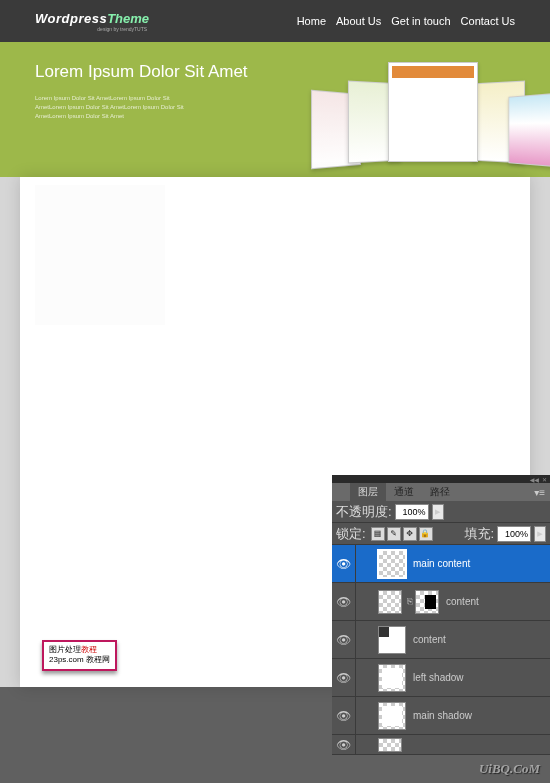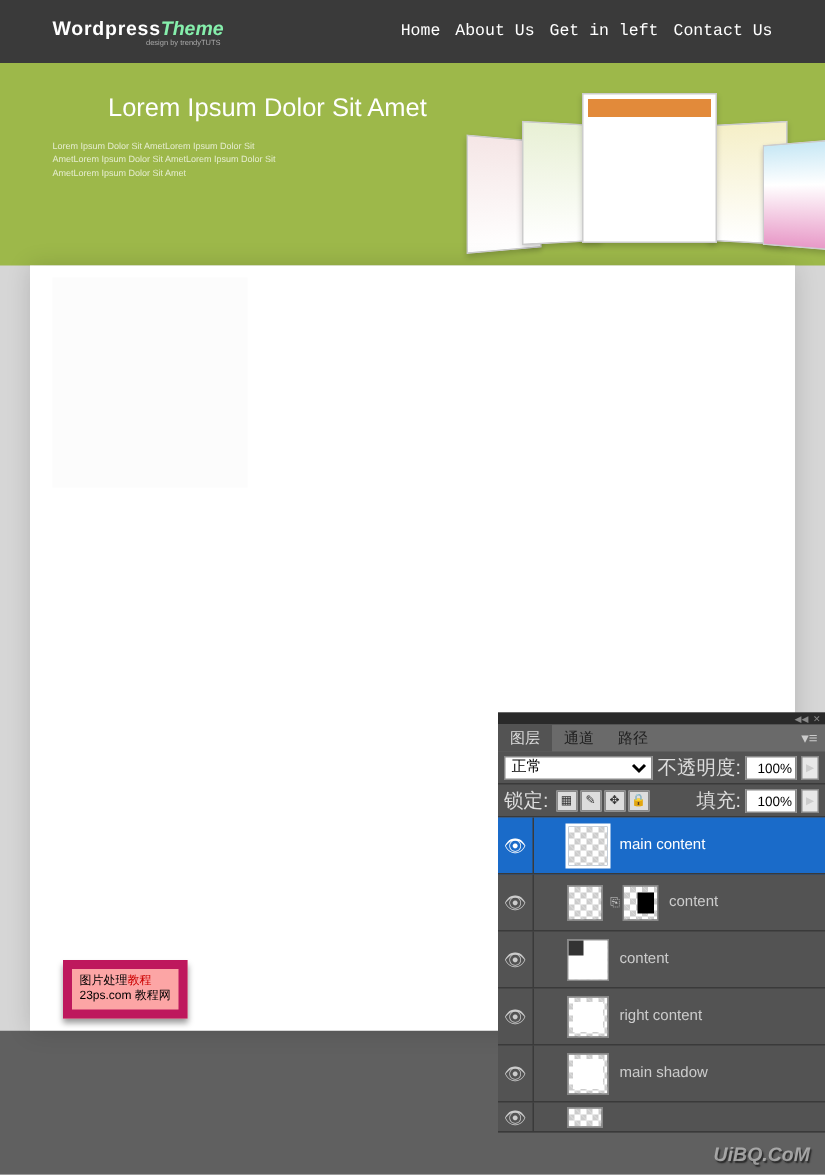--- a/index.html
+++ b/index.html
@@ -1,45 +1,45 @@
 <!DOCTYPE html>
 <html><head>
 <meta charset="utf-8">
 <style>
 * { margin: 0; padding: 0; box-sizing: border-box; }
 body { width: 550px; height: 783px; background: #d6d6d6; font-family: Arial, sans-serif; position: relative; overflow: hidden; }
 .header { background: #3a3a3a; height: 42px; display: flex; align-items: center; padding: 0 35px; }
 .logo { color: #fff; font-size: 13px; }
-.logo-wp { font-weight: bold; letter-spacing: 0.5px; }
+.logo-wp { font-style: italic; font-weight: bold; letter-spacing: 0.5px; }
 .logo-theme { color: #86efac; font-style: italic; font-weight: bold; }
 .logo-sub { display: block; font-size: 5px; color: #aaa; text-align: right; padding-right: 2px; }
 .nav { margin-left: auto; display: flex; gap: 10px; }
-.nav-item { color: #fff; font-size: 11px; text-decoration: none; font-family: Liberation Mono, monospace; }
+.nav-item { color: #fff; font-size: 11px; text-decoration: none; }
 .hero { background: #9db84a; height: 145px; padding: 20px 35px; position: relative; }
-.hero-title { color: #fff; font-size: 17px; font-weight: normal; margin-bottom: 12px; margin-left: 37px; }
+.hero-title { color: #fff; font-size: 17px; font-weight: normal; margin-bottom: 12px; }
 .hero-text { color: #e6edd0; font-size: 6px; line-height: 1.5; }
 .hero-imgs { position: absolute; right: 10px; top: 15px; width: 230px; height: 120px; }
 .mockup { position: absolute; background: #fff; border: 1px solid #ccc; box-shadow: 0 2px 4px rgba(0,0,0,0.2); }
 .m1 { width: 55px; height: 75px; left: 0; top: 35px; transform: perspective(200px) rotateY(25deg); background: linear-gradient(#f5e6e6, #fff); }
 .m2 { width: 55px; height: 80px; left: 38px; top: 25px; transform: perspective(200px) rotateY(15deg); background: linear-gradient(#e8f0d5, #fff); }
 .m3 { width: 90px; height: 100px; left: 78px; top: 5px; background: #fff; }
 .m3::before { content:''; position:absolute; top:3px; left:3px; right:3px; height:12px; background:#e28a3a; }
 .m4 { width: 55px; height: 80px; left: 160px; top: 25px; transform: perspective(200px) rotateY(-15deg); background: linear-gradient(#f5efc8, #fff); }
 .m5 { width: 50px; height: 70px; left: 195px; top: 38px; transform: perspective(200px) rotateY(-25deg); background: linear-gradient(#c8e8f5, #fff 40%, #e89ac8); }
 .content-area { background: #d6d6d6; padding: 0 20px; position: relative; }
 .main-paper { background: #fff; height: 510px; margin-top: -10px; box-shadow: 0 0 15px rgba(0,0,0,0.15); position: relative; }
 .inner-box { position: absolute; left: 15px; top: 8px; width: 130px; height: 140px; background: #fcfcfc; }
 .footer { background: #606060; height: 100px; }
-.caption { position: absolute; left: 42px; top: 640px; border: 6px solid #be185d; background: #fca5a5; padding: 3px 5px; font-size: 8px; line-height: 1.3; box-shadow: 0 3px 4px rgba(0,0,0,0.4); }
+.caption { position: absolute; left: 42px; top: 640px; border: 2px solid #be185d; background: #ffffff; padding: 3px 5px; font-size: 8px; line-height: 1.3; box-shadow: 0 3px 4px rgba(0,0,0,0.4); }
 .caption-red { color: #c00; }
 
 .panel { position: absolute; right: 0; top: 475px; width: 218px; background: #535353; font-size: 10px; color: #ccc; }
 .panel-topbar { height: 8px; background: #2a2a2a; display: flex; justify-content: flex-end; align-items: center; padding: 0 3px; gap: 3px; }
 .panel-topbar span { font-size: 6px; color: #888; }
-.panel-tabs { display: flex; background: #6a6a6a; height: 18px; align-items: center; }
+.panel-tabs { display: flex; background: #6a6a6a; height: 18px; align-items: center; padding-left: 18px; }
 .panel-tab { padding: 0 8px; font-size: 10px; color: #222; height: 100%; display: flex; align-items: center; }
 .panel-tab.active { background: #535353; color: #ddd; }
 .panel-menu { margin-left: auto; padding: 0 5px; }
 .panel-row { display: flex; align-items: center; height: 22px; padding: 0 4px; gap: 3px; border-bottom: 1px solid #3a3a3a; }
 .panel-row select { flex: 1; height: 16px; font-size: 10px; background: #fff; border: 1px solid #888; }
 .panel-label { font-size: 13px; color: #ddd; white-space: nowrap; }
 .pct-input { width: 34px; height: 16px; background: #fff; border: 1px solid #888; font-size: 9px; text-align: right; padding-right: 2px; }
 .pct-btn { width: 12px; height: 16px; background: #e8e8e8; border: 1px solid #888; font-size: 7px; display: flex; align-items: center; justify-content: center; }
 .lock-icons { display: flex; gap: 2px; padding: 0 2px; }
 .lock-ic { width: 14px; height: 14px; background: #ddd; border: 1px solid #888; display: flex; align-items: center; justify-content: center; font-size: 8px; color: #333; }
@@ -51,34 +51,34 @@
 .indent { width: 22px; }
 .thumb { width: 28px; height: 28px; border: 1px solid #888; margin-right: 3px; background-image: linear-gradient(45deg,#ccc 25%,transparent 25%,transparent 75%,#ccc 75%),linear-gradient(45deg,#ccc 25%,#fff 25%,#fff 75%,#ccc 75%); background-size: 8px 8px; background-position: 0 0, 4px 4px; position: relative; }
 .thumb.small { width: 24px; height: 24px; }
 .thumb.mask::after { content:''; position:absolute; inset:3px; background:#fff; }
 .thumb.blackbox::after { content:''; position:absolute; left:40%; top:20%; right:10%; bottom:15%; background:#000; }
 .thumb.cornerbox::after { content:''; position:absolute; inset:0; background:#fff; }
 .thumb.cornerbox::before { content:''; position:absolute; left:0; top:0; width:40%; height:40%; background:#333; z-index:1; }
 .link-ic { width: 10px; font-size: 8px; text-align: center; }
 .layer-name { font-size: 10px; padding-left: 4px; }
 .layer.sel .thumb { outline: 2px solid #fff; outline-offset: -1px; }
-.watermark { position: absolute; right: 10px; bottom: 6px; font-size: 13px; font-weight: bold; font-style: italic; color: rgba(200,200,200,0.7); text-shadow: 1px 1px 1px rgba(0,0,0,0.6); }
+.watermark { position: absolute; right: 10px; bottom: 6px; font-size: 13px; font-weight: bold; font-style: italic; color: rgba(200,200,200,0.7); text-shadow: 1px 1px 1px rgba(0,0,0,0.6); font-family: Liberation Serif, serif; }
 </style>
 </head>
 <body>
 
 <div class="header">
   <div class="logo">
     <span class="logo-wp">Wordpress</span><span class="logo-theme">Theme</span>
     <span class="logo-sub">design by trendyTUTS</span>
   </div>
   <div class="nav">
     <a class="nav-item">Home</a>
     <a class="nav-item">About Us</a>
-    <a class="nav-item">Get in left</a>
+    <a class="nav-item">Get in touch</a>
     <a class="nav-item">Contact Us</a>
   </div>
 </div>
 
 <div class="hero">
   <h1 class="hero-title">Lorem Ipsum Dolor Sit Amet</h1>
   <div class="hero-text">
     <div>Lorem Ipsum Dolor Sit AmetLorem Ipsum Dolor Sit</div>
     <div>AmetLorem Ipsum Dolor Sit AmetLorem Ipsum Dolor Sit</div>
     <div>AmetLorem Ipsum Dolor Sit Amet</div>
@@ -110,21 +110,20 @@
     <span>◀◀</span>
     <span>✕</span>
   </div>
   <div class="panel-tabs">
     <div class="panel-tab active">图层</div>
     <div class="panel-tab">通道</div>
     <div class="panel-tab">路径</div>
     <div class="panel-menu">▾≡</div>
   </div>
   <div class="panel-row">
-    <select><option>正常</option></select>
     <span class="panel-label">不透明度:</span>
     <input class="pct-input" value="100%" style="">
     <div class="pct-btn">▶</div>
   </div>
   <div class="panel-row">
     <span class="panel-label">锁定:</span>
     <div class="lock-icons">
       <div class="lock-ic">▦</div>
       <div class="lock-ic">✎</div>
       <div class="lock-ic">✥</div>
@@ -161,21 +160,21 @@
       <div class="indent"></div>
       <div class="thumb cornerbox"></div>
       <span class="layer-name">content</span>
     </div>
     <div class="layer">
       <div class="vis-col">
           <span class="eye">👁</span>
         </div>
       <div class="indent"></div>
       <div class="thumb mask"></div>
-      <span class="layer-name">right content</span>
+      <span class="layer-name">left shadow</span>
     </div>
     <div class="layer">
       <div class="vis-col">
           <span class="eye">👁</span>
         </div>
       <div class="indent"></div>
       <div class="thumb mask"></div>
       <span class="layer-name">main shadow</span>
     </div>
     <div class="layer" style="height:20px">

